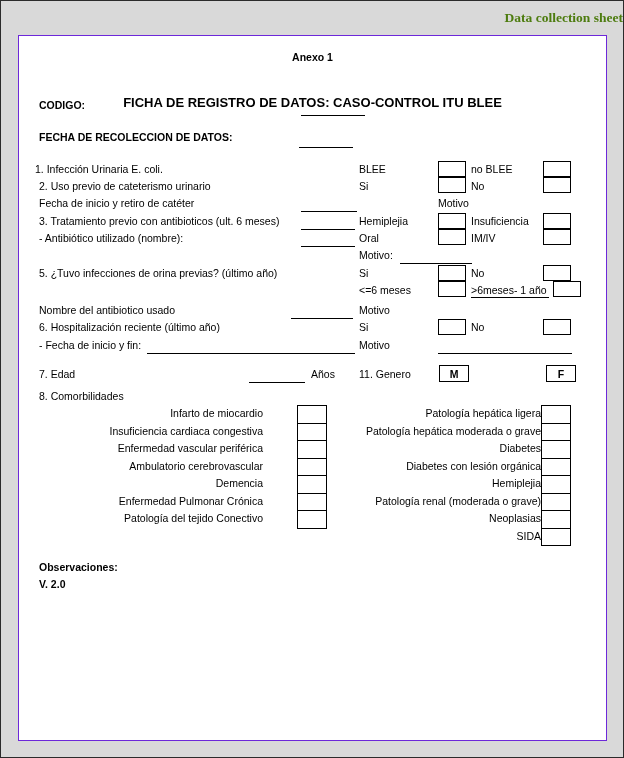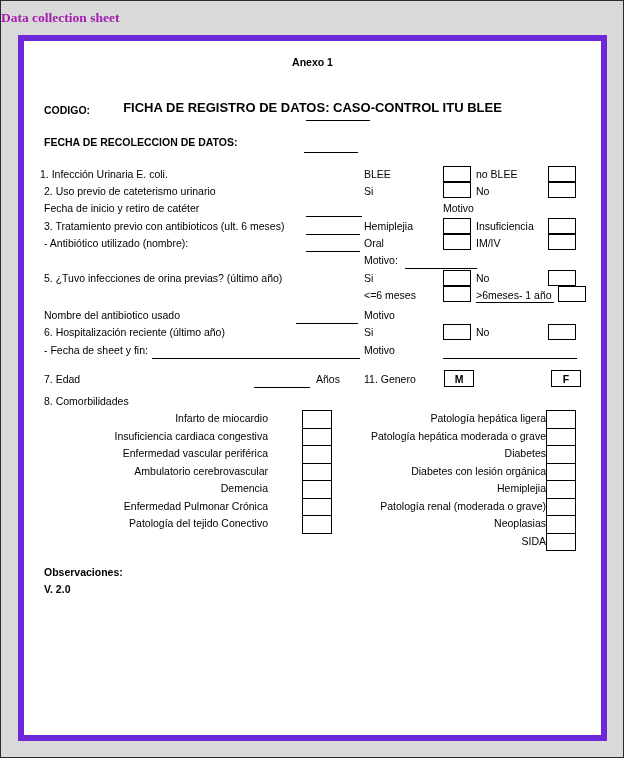--- a/index.html
+++ b/index.html
@@ -1,18 +1,18 @@
 <!DOCTYPE html>
 <html><head>
 <meta charset="utf-8">
 <style>
   html,body{margin:0;padding:0}
   body{width:624px;height:758px;background:#d9d9d9;font-family:"Liberation Sans",sans-serif;position:relative;box-sizing:border-box;border:1px solid #2b2b2b;overflow:hidden}
-  .doc-title{position:absolute;top:9px;left:0;width:100%;text-align:left;font-family:"Liberation Serif",serif;font-weight:bold;font-size:13.5px;color:#a21caf}
-  .sheet{position:absolute;left:17px;top:34px;width:589px;height:706px;background:#fff;border:6px solid #6d28d9;box-sizing:border-box}
+  .doc-title{position:absolute;top:9px;left:0;width:100%;text-align:right;font-family:"Liberation Serif",serif;font-weight:bold;font-size:13.5px;color:#4d7c0f}
+  .sheet{position:absolute;left:17px;top:34px;width:589px;height:706px;background:#fff;border:1px solid #6d28d9;box-sizing:border-box}
   .t{position:absolute;font-size:10.5px;color:#000;white-space:nowrap;line-height:14px}
   .b{font-weight:bold}
   .ctr{left:0;width:100%;text-align:center}
   .box{position:absolute;width:28px;height:16px;border:1px solid #000;background:#fff;box-sizing:border-box}
   .blank{position:absolute;height:13px;border-bottom:1px solid #000}
   .mfbox{position:absolute;width:30px;height:17px;border:1px solid #000;box-sizing:border-box;display:flex;align-items:center;justify-content:center;font-size:10.5px;font-weight:bold;background:#fff}
   .cboxcol{position:absolute;display:flex;flex-direction:column}
   .cbox{width:30px;height:18.5px;border:1px solid #000;margin-top:-1px;background:#fff;box-sizing:border-box}
   .cbox:first-child{margin-top:0}
   .clabel{position:absolute;font-size:10.5px;line-height:17.5px;text-align:right;white-space:nowrap;color:#000}
@@ -81,21 +81,21 @@
   <div class="t" style="left:20px;top:267px">Nombre del antibiotico usado</div>
   <div class="blank" style="left:272px;top:269px;width:62px"></div>
   <div class="t" style="left:340px;top:267px">Motivo</div>
 
   <div class="t" style="left:20px;top:284px">6. Hospitalización reciente (último año)</div>
   <div class="t" style="left:340px;top:284px">Si</div>
   <div class="box" style="left:419px;top:283px"></div>
   <div class="t" style="left:452px;top:284px">No</div>
   <div class="box" style="left:524px;top:283px"></div>
 
-  <div class="t" style="left:20px;top:302px">- Fecha de sheet y fin:</div>
+  <div class="t" style="left:20px;top:302px">- Fecha de inicio y fin:</div>
   <div class="blank" style="left:128px;top:304px;width:208px"></div>
   <div class="t" style="left:340px;top:302px">Motivo</div>
   <div class="blank" style="left:419px;top:304px;width:134px"></div>
 
   <div class="t" style="left:20px;top:331px">7. Edad</div>
   <div class="blank" style="left:230px;top:333px;width:56px"></div>
   <div class="t" style="left:292px;top:331px">Años</div>
   <div class="t" style="left:340px;top:331px">11. Genero</div>
   <div class="mfbox" style="left:420px;top:329px">M</div>
   <div class="mfbox" style="left:527px;top:329px">F</div>

